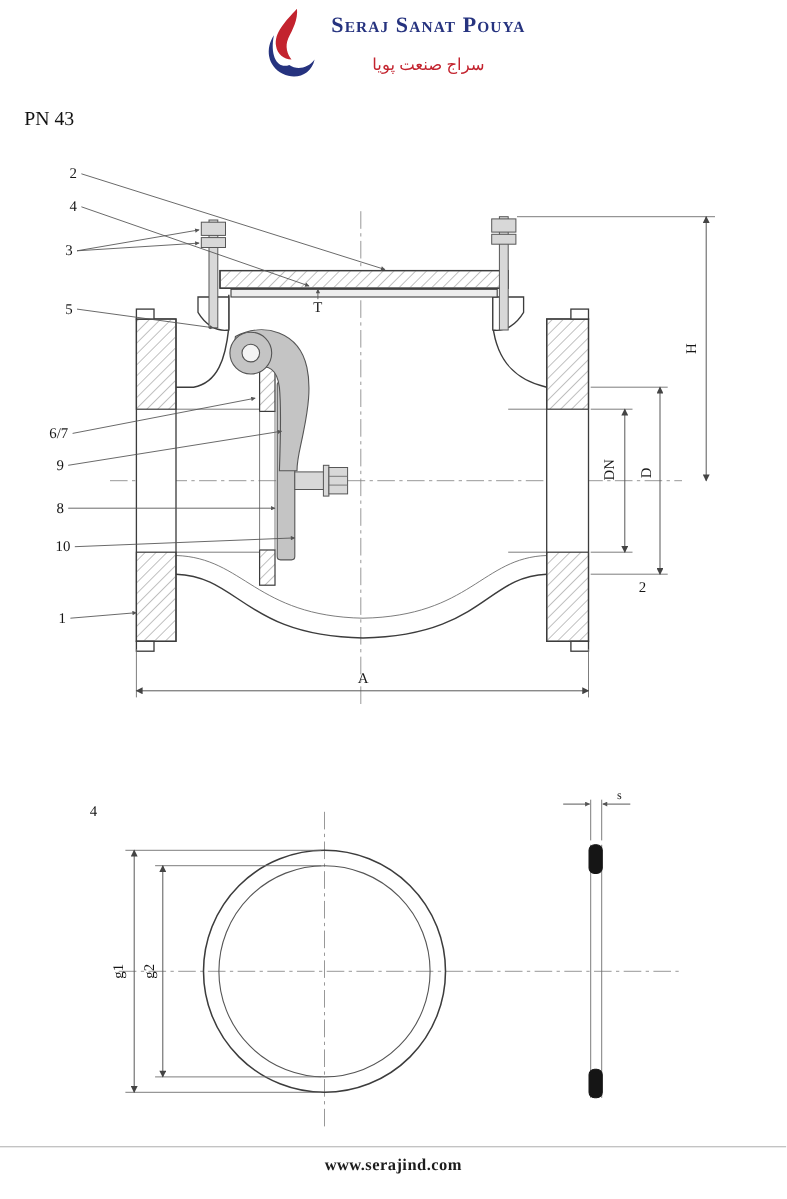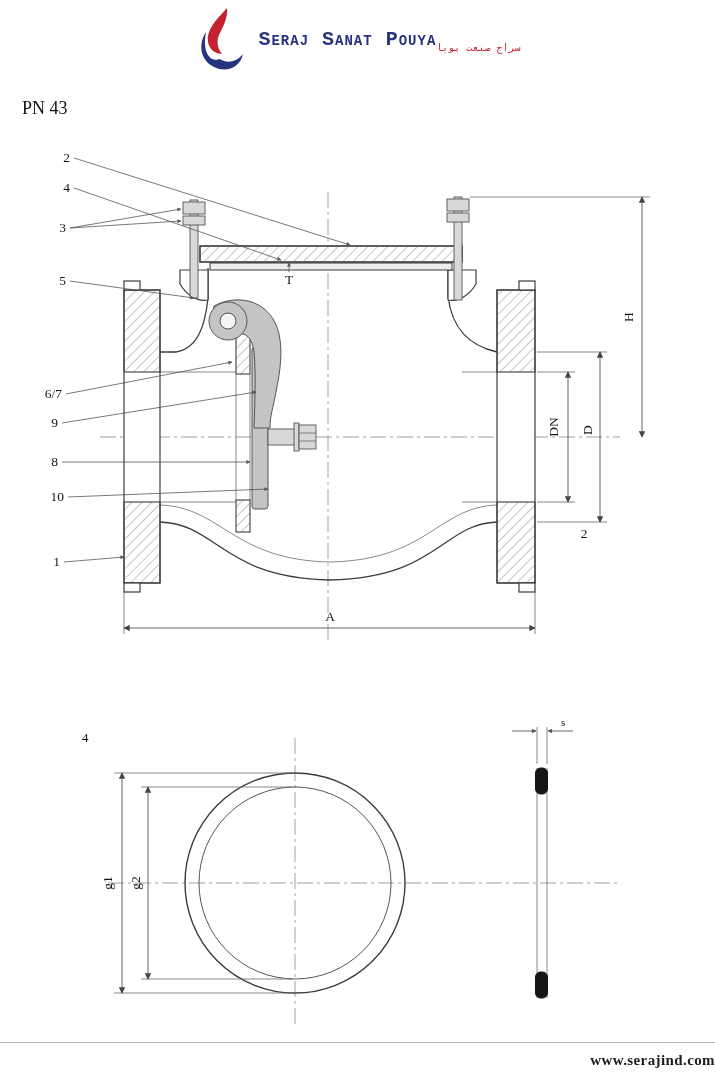--- a/index.html
+++ b/index.html
@@ -1,28 +1,28 @@
 <!DOCTYPE html>
 <html><head>
 <meta charset="utf-8">
 <style>
   html,body{margin:0;padding:0;background:#ffffff;}
   .page{position:relative;width:715px;height:1090px;background:#fff;overflow:hidden;
         font-family:"Liberation Serif",serif;}
   .header{position:absolute;top:6px;left:0;width:100%;display:flex;
           justify-content:center;align-items:center;gap:10px;}
-  .brand{display:flex;align-items:center;font-family:Liberation Mono, monospace;}
+  .brand{display:flex;flex-direction:column;align-items:center;}
   .brand-en{font-size:20px;font-weight:bold;font-variant:small-caps;
             letter-spacing:1px;color:#26337f;line-height:1.1;}
-  .brand-fa{font-size:10px;color:#c3232e;letter-spacing:3px;margin-top:16px;direction:rtl;}
+  .brand-fa{font-size:15px;color:#c3232e;letter-spacing:3px;margin-top:16px;direction:rtl;}
   .pn{position:absolute;left:22px;top:98px;font-size:18px;color:#111;}
   .drawing{position:absolute;left:0;top:128px;}
   .footer-rule{position:absolute;left:0;top:1042px;width:715px;height:0;
                border-top:1px solid #b5b5b5;}
-  .footer{position:absolute;left:0;top:1052px;width:100%;text-align:right;
+  .footer{position:absolute;left:0;top:1052px;width:100%;text-align:center;
           font-weight:bold;font-size:15px;color:#1d1d1d;letter-spacing:.4px;}
   
   .ol{fill:none;stroke:#3c3c3c;stroke-width:1.3;stroke-linejoin:round;}
   .th{fill:none;stroke:#6b6b6b;stroke-width:.8;}
   .cl{fill:none;stroke:#8a8a8a;stroke-width:.8;stroke-dasharray:16 4 3 4;}
   .dim{fill:none;stroke:#555;stroke-width:.9;}
   .ldr{fill:none;stroke:#555;stroke-width:.8;}
   .hat{fill:url(#hatch);stroke:#3c3c3c;stroke-width:1.1;}
   .wht{fill:#fff;stroke:#3c3c3c;stroke-width:1.2;}
   .gry{fill:#c4c4c4;stroke:#555;stroke-width:1;}

